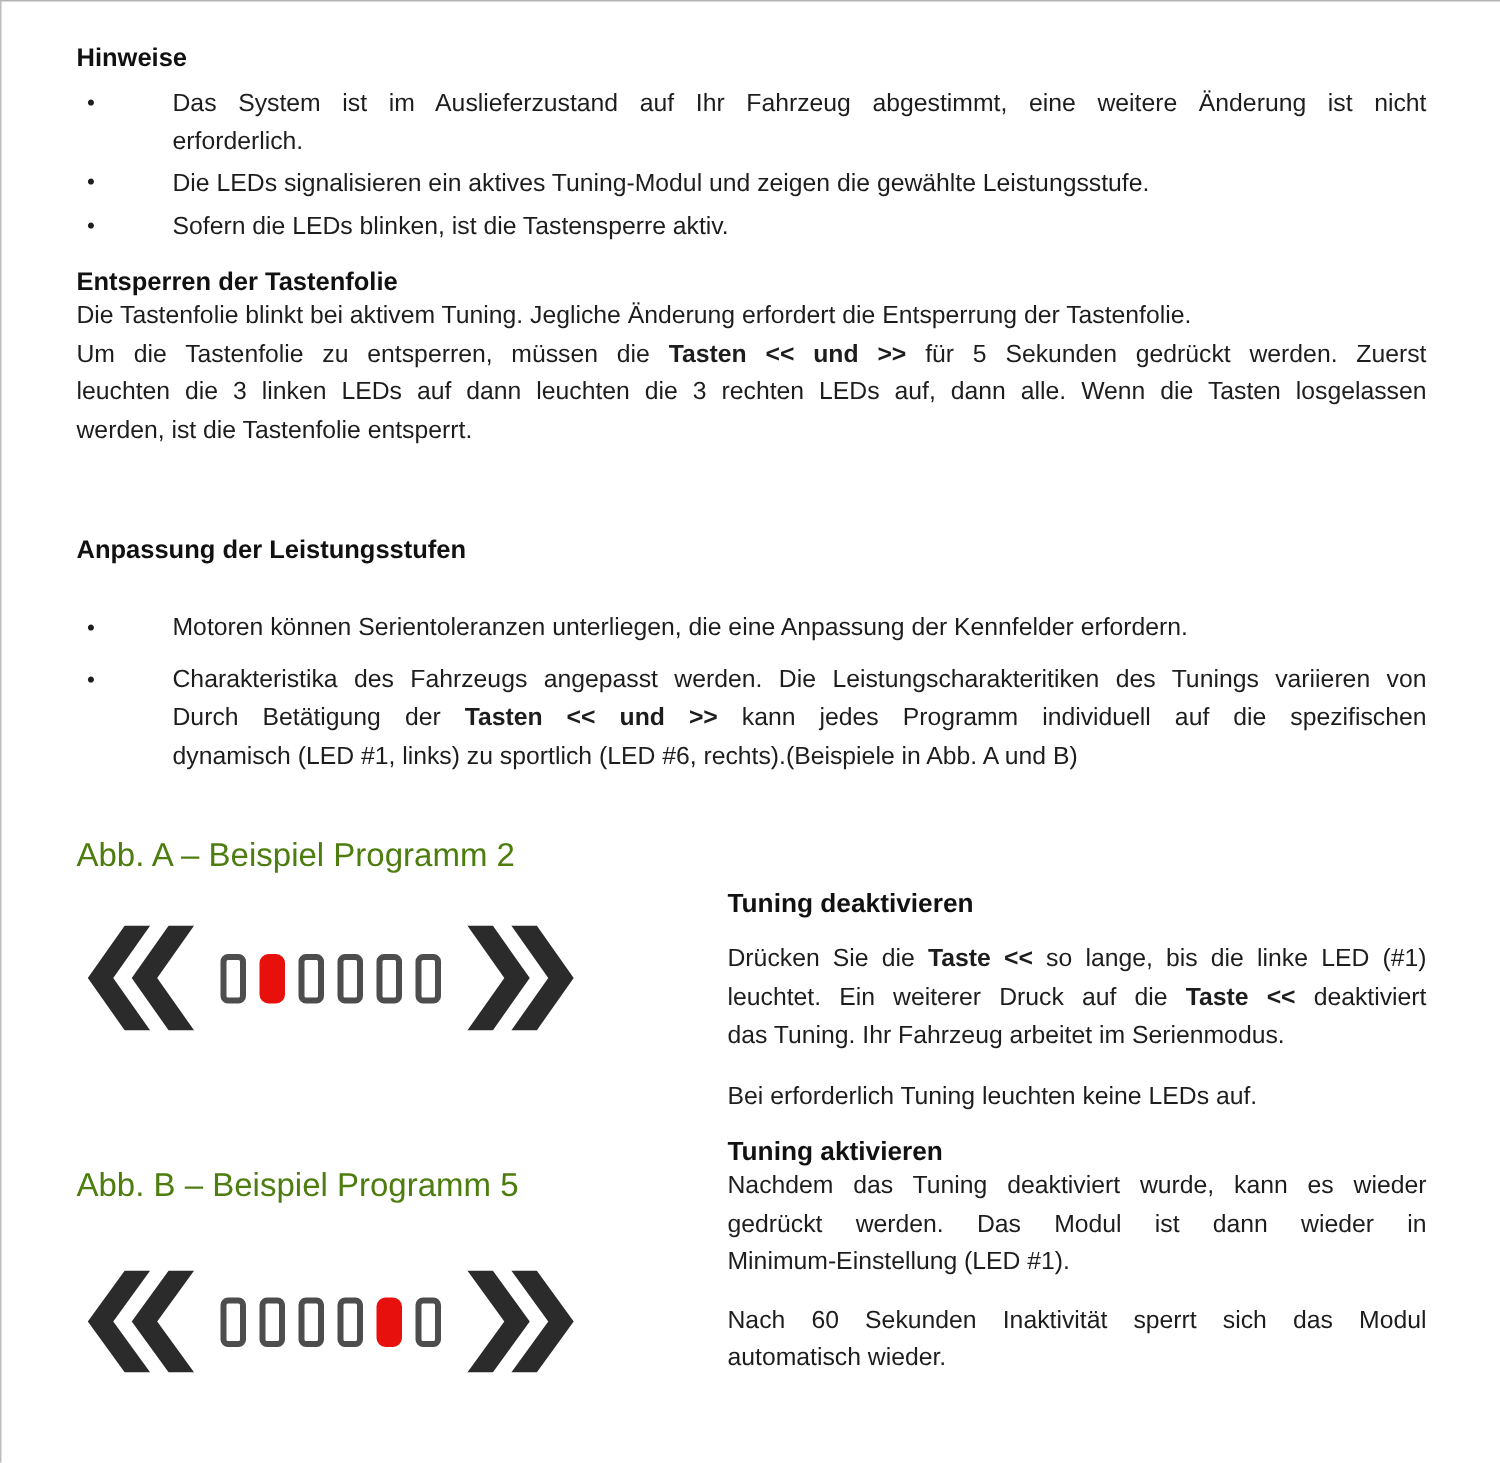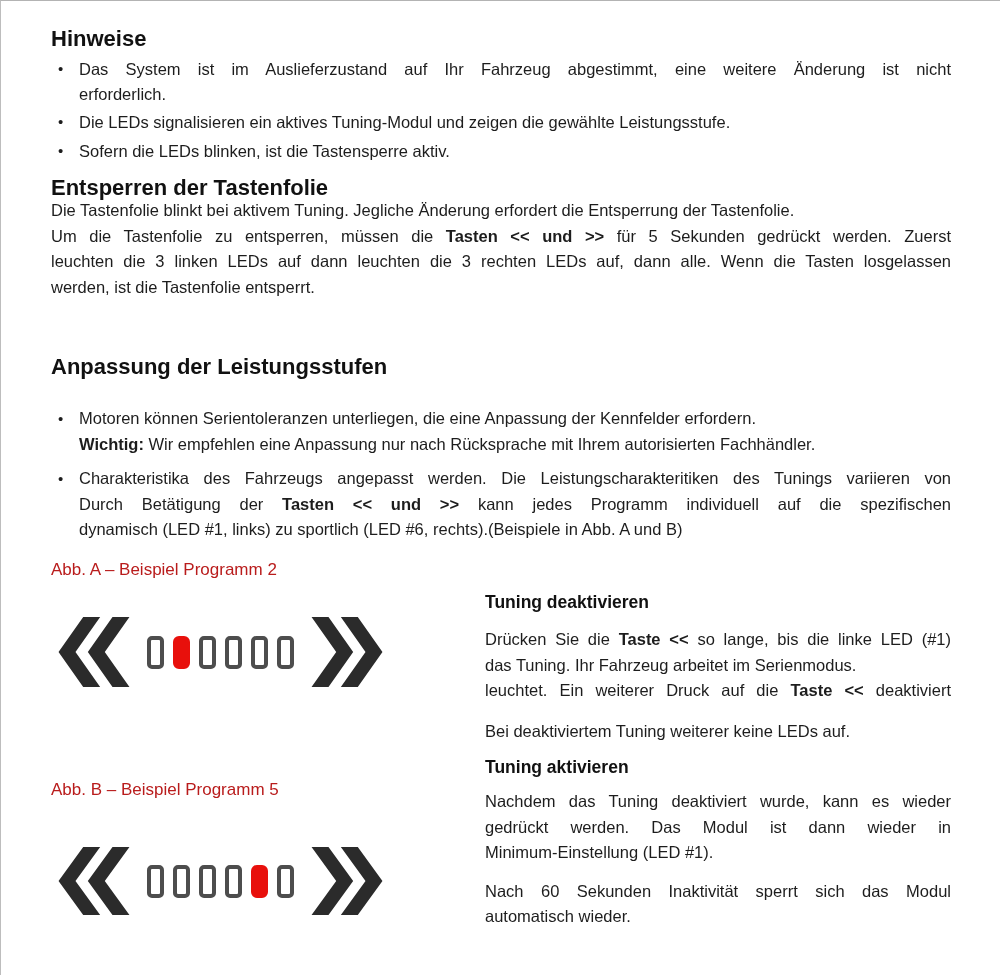--- a/index.html
+++ b/index.html
@@ -8,21 +8,21 @@
     font-family:"Liberation Sans", sans-serif;
     background:#ffffff;
     color:#1d1d1d;
     position:relative;
     overflow:hidden;
     border-top:1px solid #b3b3b3;
     border-left:1px solid #bdbdbd;
   }
   .abs { position:absolute; }
   .doc-h {
-    font-size:22px;
+    font-size:17px;
     font-weight:bold;
     color:#111111;
     line-height:20px;
   }
   .line {
     font-size:16.5px;
     line-height:25.5px;
     color:#1d1d1d;
   }
   .line.j {
@@ -34,32 +34,32 @@
 
   
   .bullet-row { display:flex; }
   .bullet-marker {
     flex:0 0 28px;
     padding-left:7px;
     font-size:15px;
     line-height:25.5px;
     color:#1d1d1d;
   }
-  .bullet-body { flex:1 1 auto; min-width:0; }
+  .bullet-body { flex:1 1 auto; min-width:0;margin-left:36px; }
 
   
   .sec-hinweise .line, .sec-hinweise .bullet-marker { line-height:24.5px; }
   .sec-hinweise .doc-h { margin-bottom:8px; }
   .sec-hinweise .bullet-row { margin-bottom:4px; }
   .sec-entsperren .doc-h { }
   .sec-anpassung .doc-h { margin-bottom:29px; }
   .sec-anpassung .bullet-row { margin-bottom:9px; }
 
   
-  .fig-label { font-size:17px; line-height:26px; color:#b91c1c; }
+  .fig-label { font-size:22px; line-height:26px; color:#4d7c0f; }
   .figure { display:flex; align-items:center; gap:16px; }
   .chev { display:block; }
   .chev.flip { transform:scaleX(-1); }
   .led-strip { display:flex; align-items:center; gap:9px; }
   .led {
     width:17px; height:33px;
     border:4px solid #4d4d4d;
     border-radius:5px;
     background:#ffffff;
   }
@@ -68,21 +68,21 @@
     background:#e8100c;
     border-radius:6px;
   }
 
   
   .rc { width:466px; }
   .rc .doc-h { font-size:17.5px; line-height:21px; }
   .rc .h-deact { margin-bottom:14px; }
   .rc .para-1 { margin-bottom:15px; }
   .rc .para-2 { margin-bottom:13px; }
-  .rc .h-act { margin-bottom:11px; }
+  .rc .h-act { }
   .rc .para-3 { margin-bottom:13px; }
 </style>
 </head>
 <body>
 
 <section class="abs sec-hinweise" style="top:28px;left:50px;width:900px;">
   <div class="doc-h">Hinweise</div>
 
   <div class="bullet-row">
     <span class="bullet-marker">•</span>
@@ -115,21 +115,20 @@
   <div class="line"><span>werden, ist die Tastenfolie entsperrt.</span></div>
 </section>
 
 <section class="abs sec-anpassung" style="top:356px;left:50px;width:900px;">
   <div class="doc-h">Anpassung der Leistungsstufen</div>
 
   <div class="bullet-row">
     <span class="bullet-marker">•</span>
     <div class="bullet-body">
       <div class="line"><span>Motoren können Serientoleranzen unterliegen, die eine Anpassung der Kennfelder erfordern.</span></div>
-      <div class="line"><span class="b">Wichtig:</span><span> Wir empfehlen eine Anpassung nur nach Rücksprache mit Ihrem autorisierten Fachhändler.</span></div>
     </div>
   </div>
 
   <div class="bullet-row">
     <span class="bullet-marker">•</span>
     <div class="bullet-body">
       <div class="line j"><span>Charakteristika des Fahrzeugs angepasst werden. Die Leistungscharakteritiken des Tunings variieren von</span></div>
       <div class="line j"><span>Durch Betätigung der </span><span class="b">Tasten &lt;&lt; und &gt;&gt;</span><span> kann jedes Programm individuell auf die spezifischen</span></div>
       <div class="line"><span>dynamisch (LED #1, links) zu sportlich (LED #6, rechts).(Beispiele in Abb. A und B)</span></div>
     </div>
@@ -176,26 +175,26 @@
     <polygon points="34,0 56,0 24,48 56,96 34,96 2,48" fill="#2b2b2b"></polygon>
     <polygon points="72,0 94,0 62,48 94,96 72,96 40,48" fill="#2b2b2b"></polygon>
   </svg>
 </div>
 
 <aside class="abs rc" style="top:591px;left:484px;">
   <div class="doc-h h-deact">Tuning deaktivieren</div>
 
   <div class="para-1">
     <div class="line j"><span>Drücken Sie die </span><span class="b">Taste &lt;&lt;</span><span> so lange, bis die linke LED (#1)</span></div>
+    <div class="line j"><span>leuchtet. Ein weiterer Druck auf die </span><span class="b">Taste &lt;&lt;</span><span> deaktiviert</span></div>
     <div class="line"><span>das Tuning. Ihr Fahrzeug arbeitet im Serienmodus.</span></div>
-    <div class="line j"><span>leuchtet. Ein weiterer Druck auf die </span><span class="b">Taste &lt;&lt;</span><span> deaktiviert</span></div>
   </div>
 
   <div class="para-2">
-    <div class="line"><span>Bei deaktiviertem Tuning weiterer keine LEDs auf.</span></div>
+    <div class="line"><span>Bei erforderlich Tuning leuchten keine LEDs auf.</span></div>
   </div>
 
   <div class="doc-h h-act">Tuning aktivieren</div>
 
   <div class="para-3">
     <div class="line j"><span>Nachdem das Tuning deaktiviert wurde, kann es wieder</span></div>
     <div class="line j"><span>gedrückt werden. Das Modul ist dann wieder in</span></div>
     <div class="line"><span>Minimum-Einstellung (LED #1).</span></div>
   </div>
 

